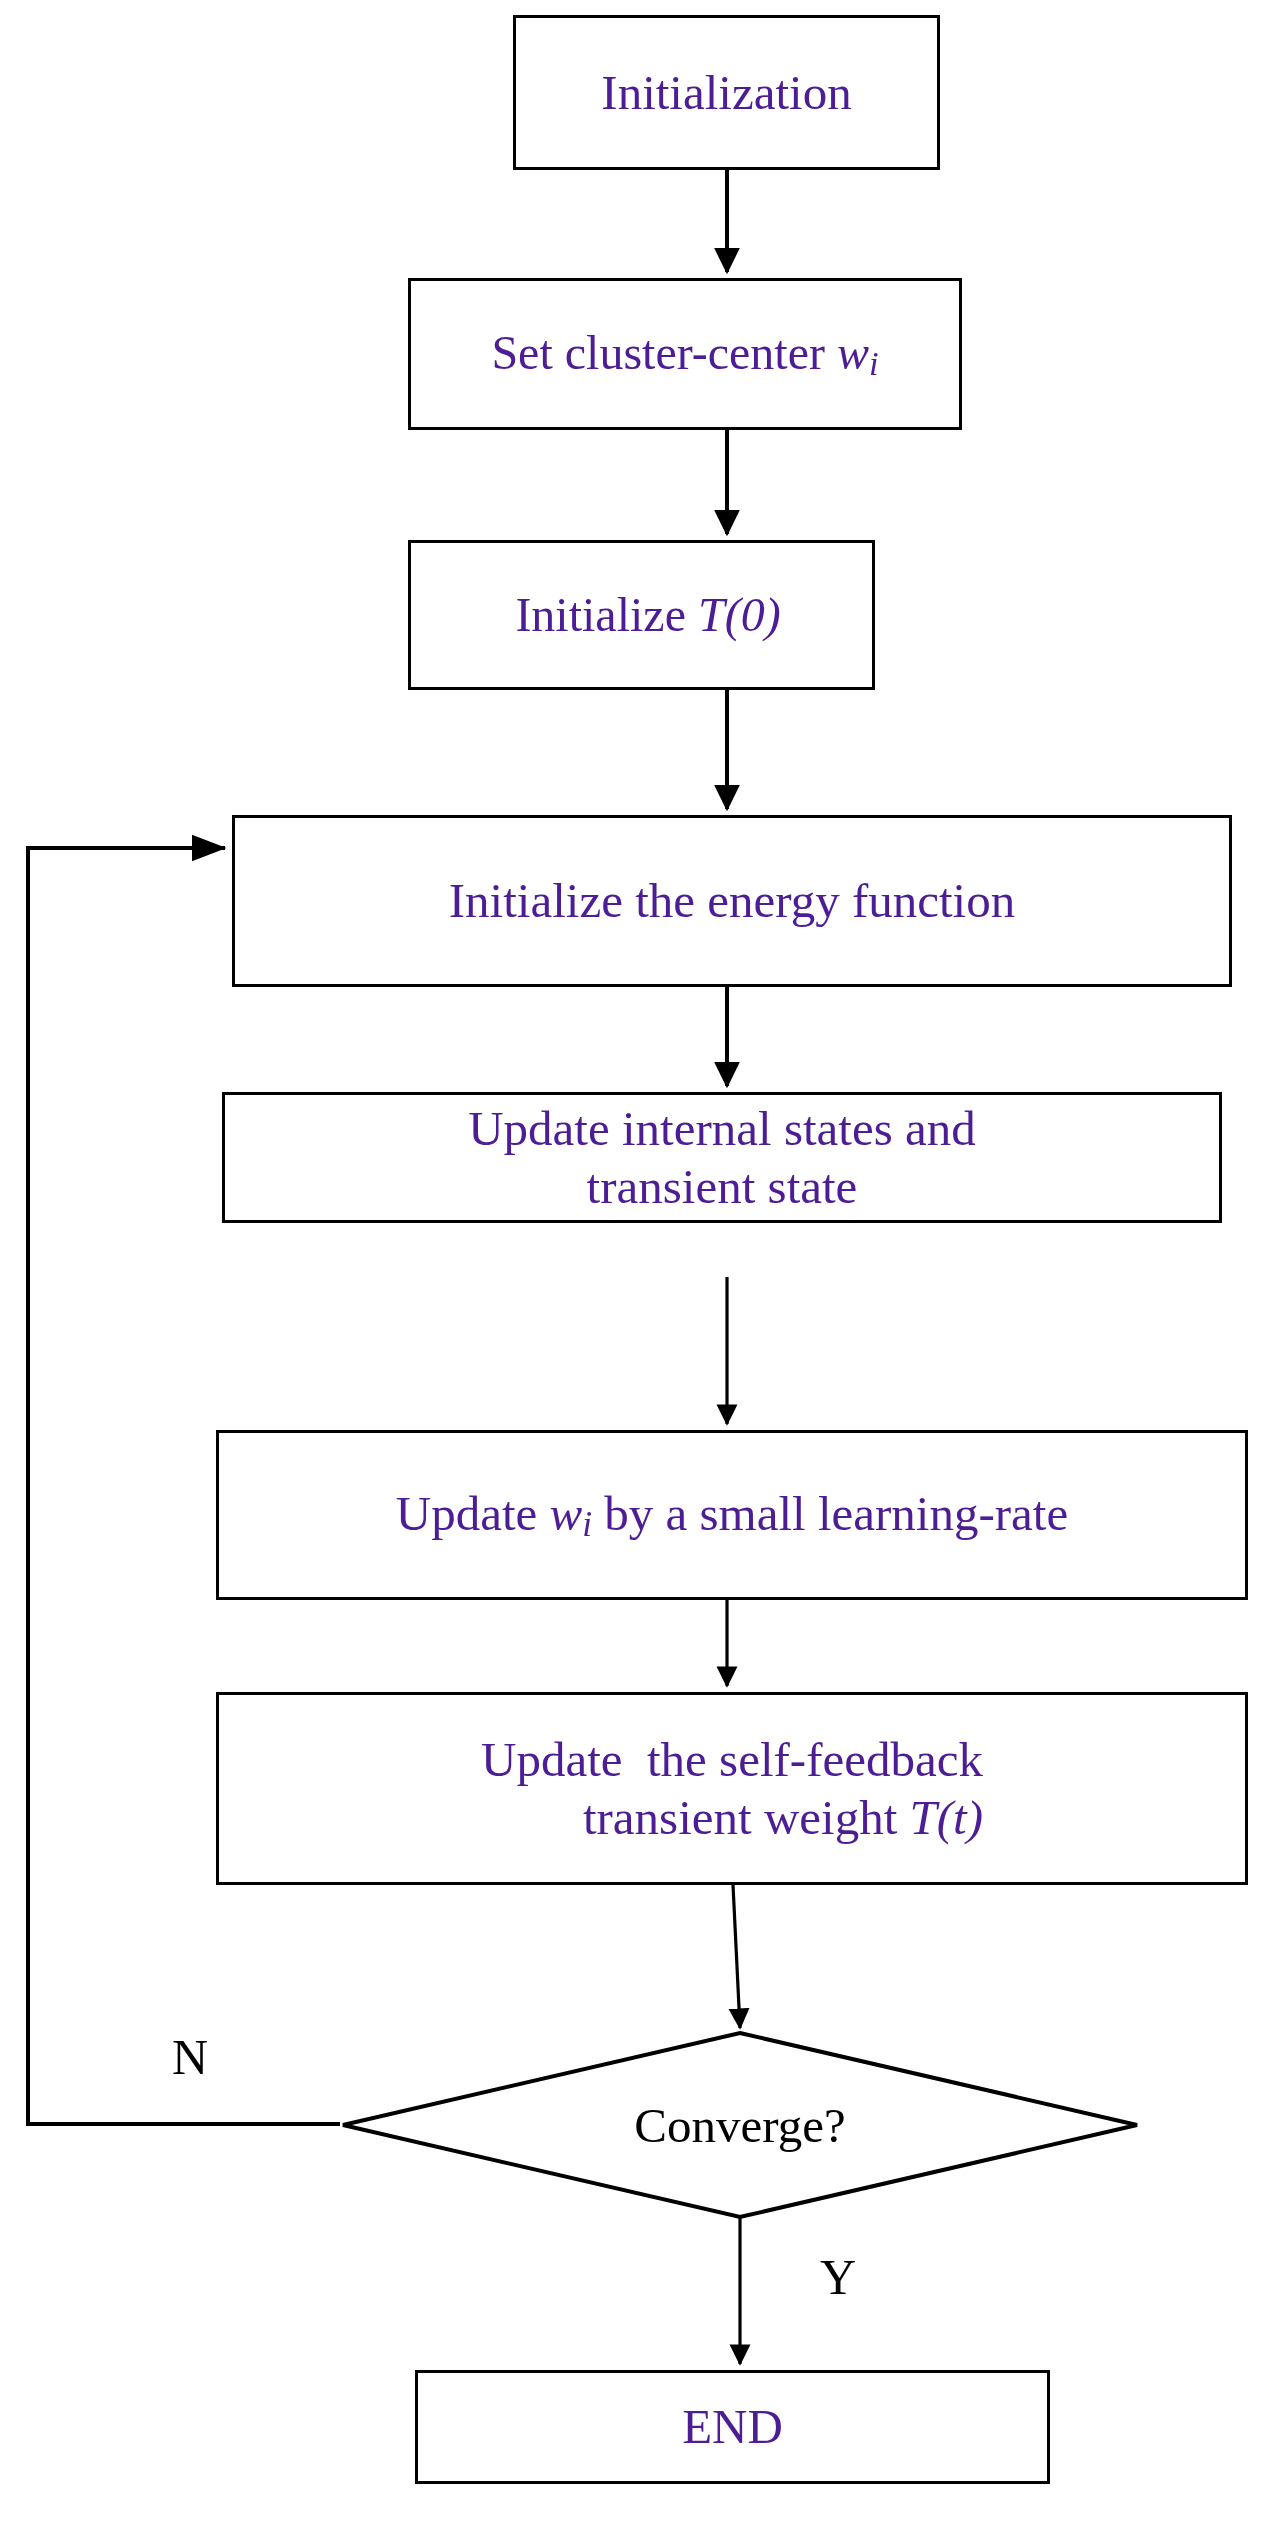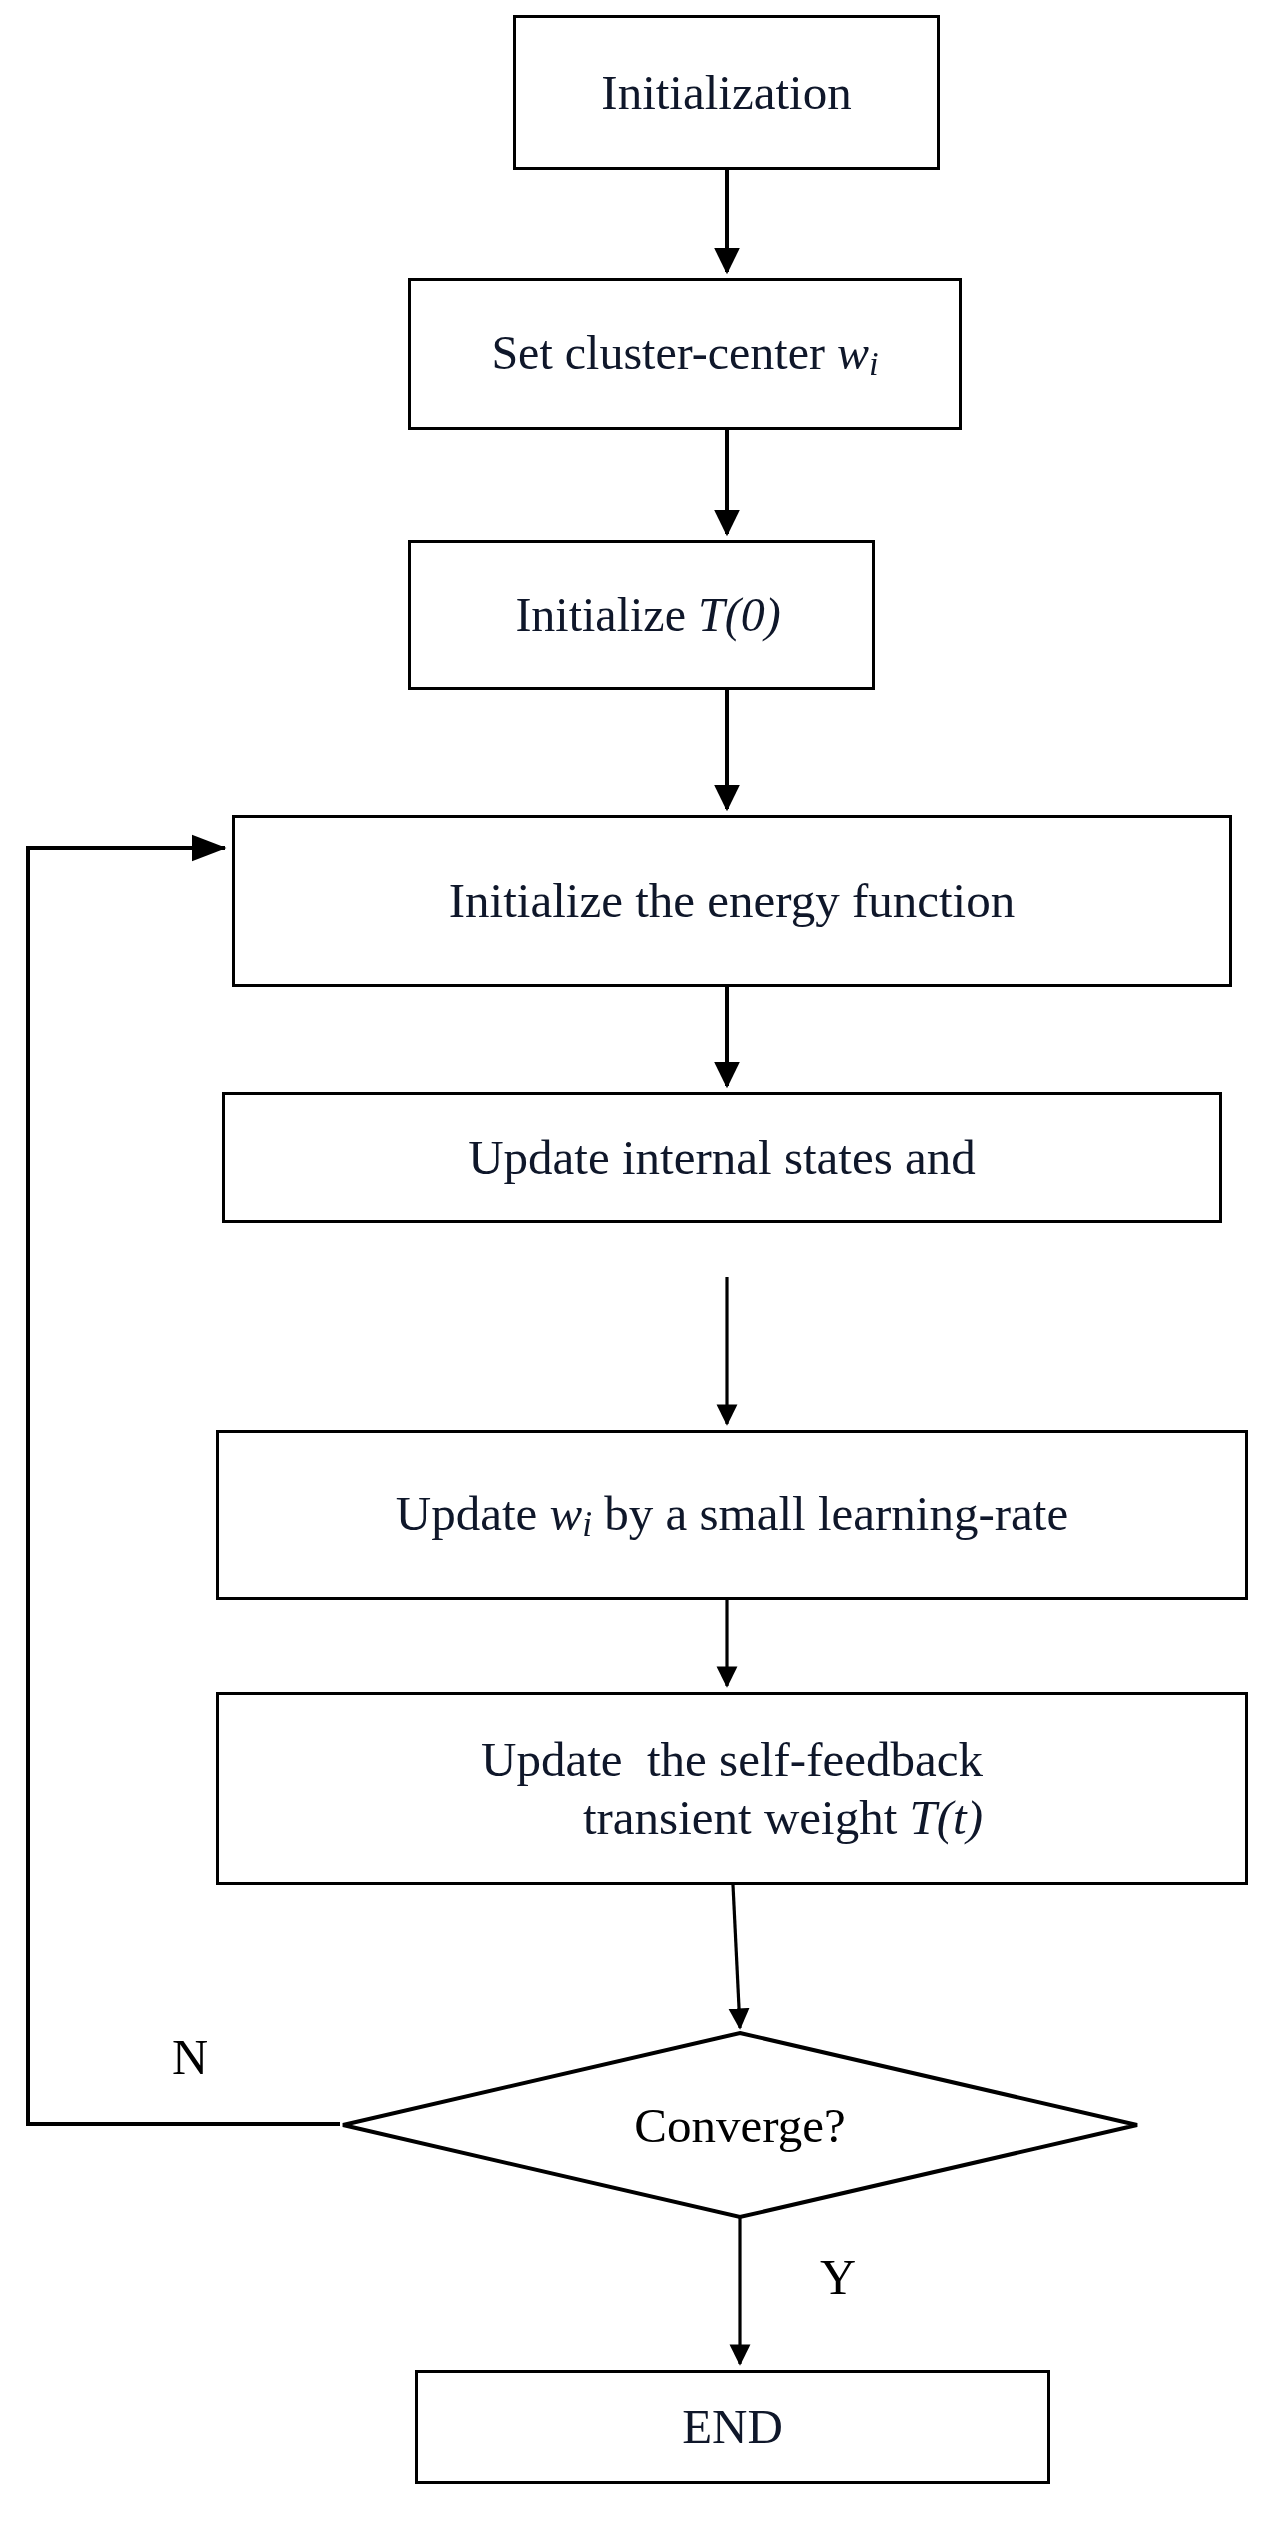--- a/index.html
+++ b/index.html
@@ -22,21 +22,21 @@
   .node {
     position: absolute;
     box-sizing: border-box;
     border: 3px solid #000000;
     background: #ffffff;
     display: flex;
     align-items: center;
     justify-content: center;
     text-align: center;
     line-height: 1.18;
-    color: #0f172a;
+    color: #4c1d95;
   }
   .node .txt {
     display: block;
     padding: 0 10px;
     white-space: pre-wrap;
   }
   .diamond-wrap {
     position: absolute;
   }
   .diamond-wrap svg {
@@ -121,21 +121,21 @@
 
   <div class="node" style="left:408px; top:540px; width:467px; height:150px; font-size:48px;padding-left:13px;">
     <span class="txt"><span>Initialize </span><span class="ital">T(0)</span></span>
   </div>
 
   <div class="node" style="left:232px; top:815px; width:1000px; height:172px; font-size:49px;">
     <span class="txt">Initialize the energy function</span>
   </div>
 
   <div class="node" style="left:222px; top:1092px; width:1000px; height:131px; font-size:49px;">
-    <span class="txt"><span>Update internal states and</span><br></span>
+    <span class="txt"><span>Update internal states and</span><br><span>transient state</span></span>
   </div>
 
   <div class="node" style="left:216px; top:1430px; width:1032px; height:170px; font-size:49px;">
     <span class="txt"><span>Update </span><span class="ital">w</span><span class="sub">i</span><span> by a small learning-rate</span></span>
   </div>
 
   <div class="node" style="left:216px; top:1692px; width:1032px; height:193px; font-size:49px;text-align:right;">
     <span class="txt"><span>Update  the self-feedback</span><br><span>transient weight </span><span class="ital">T(t)</span></span>
   </div>
 

